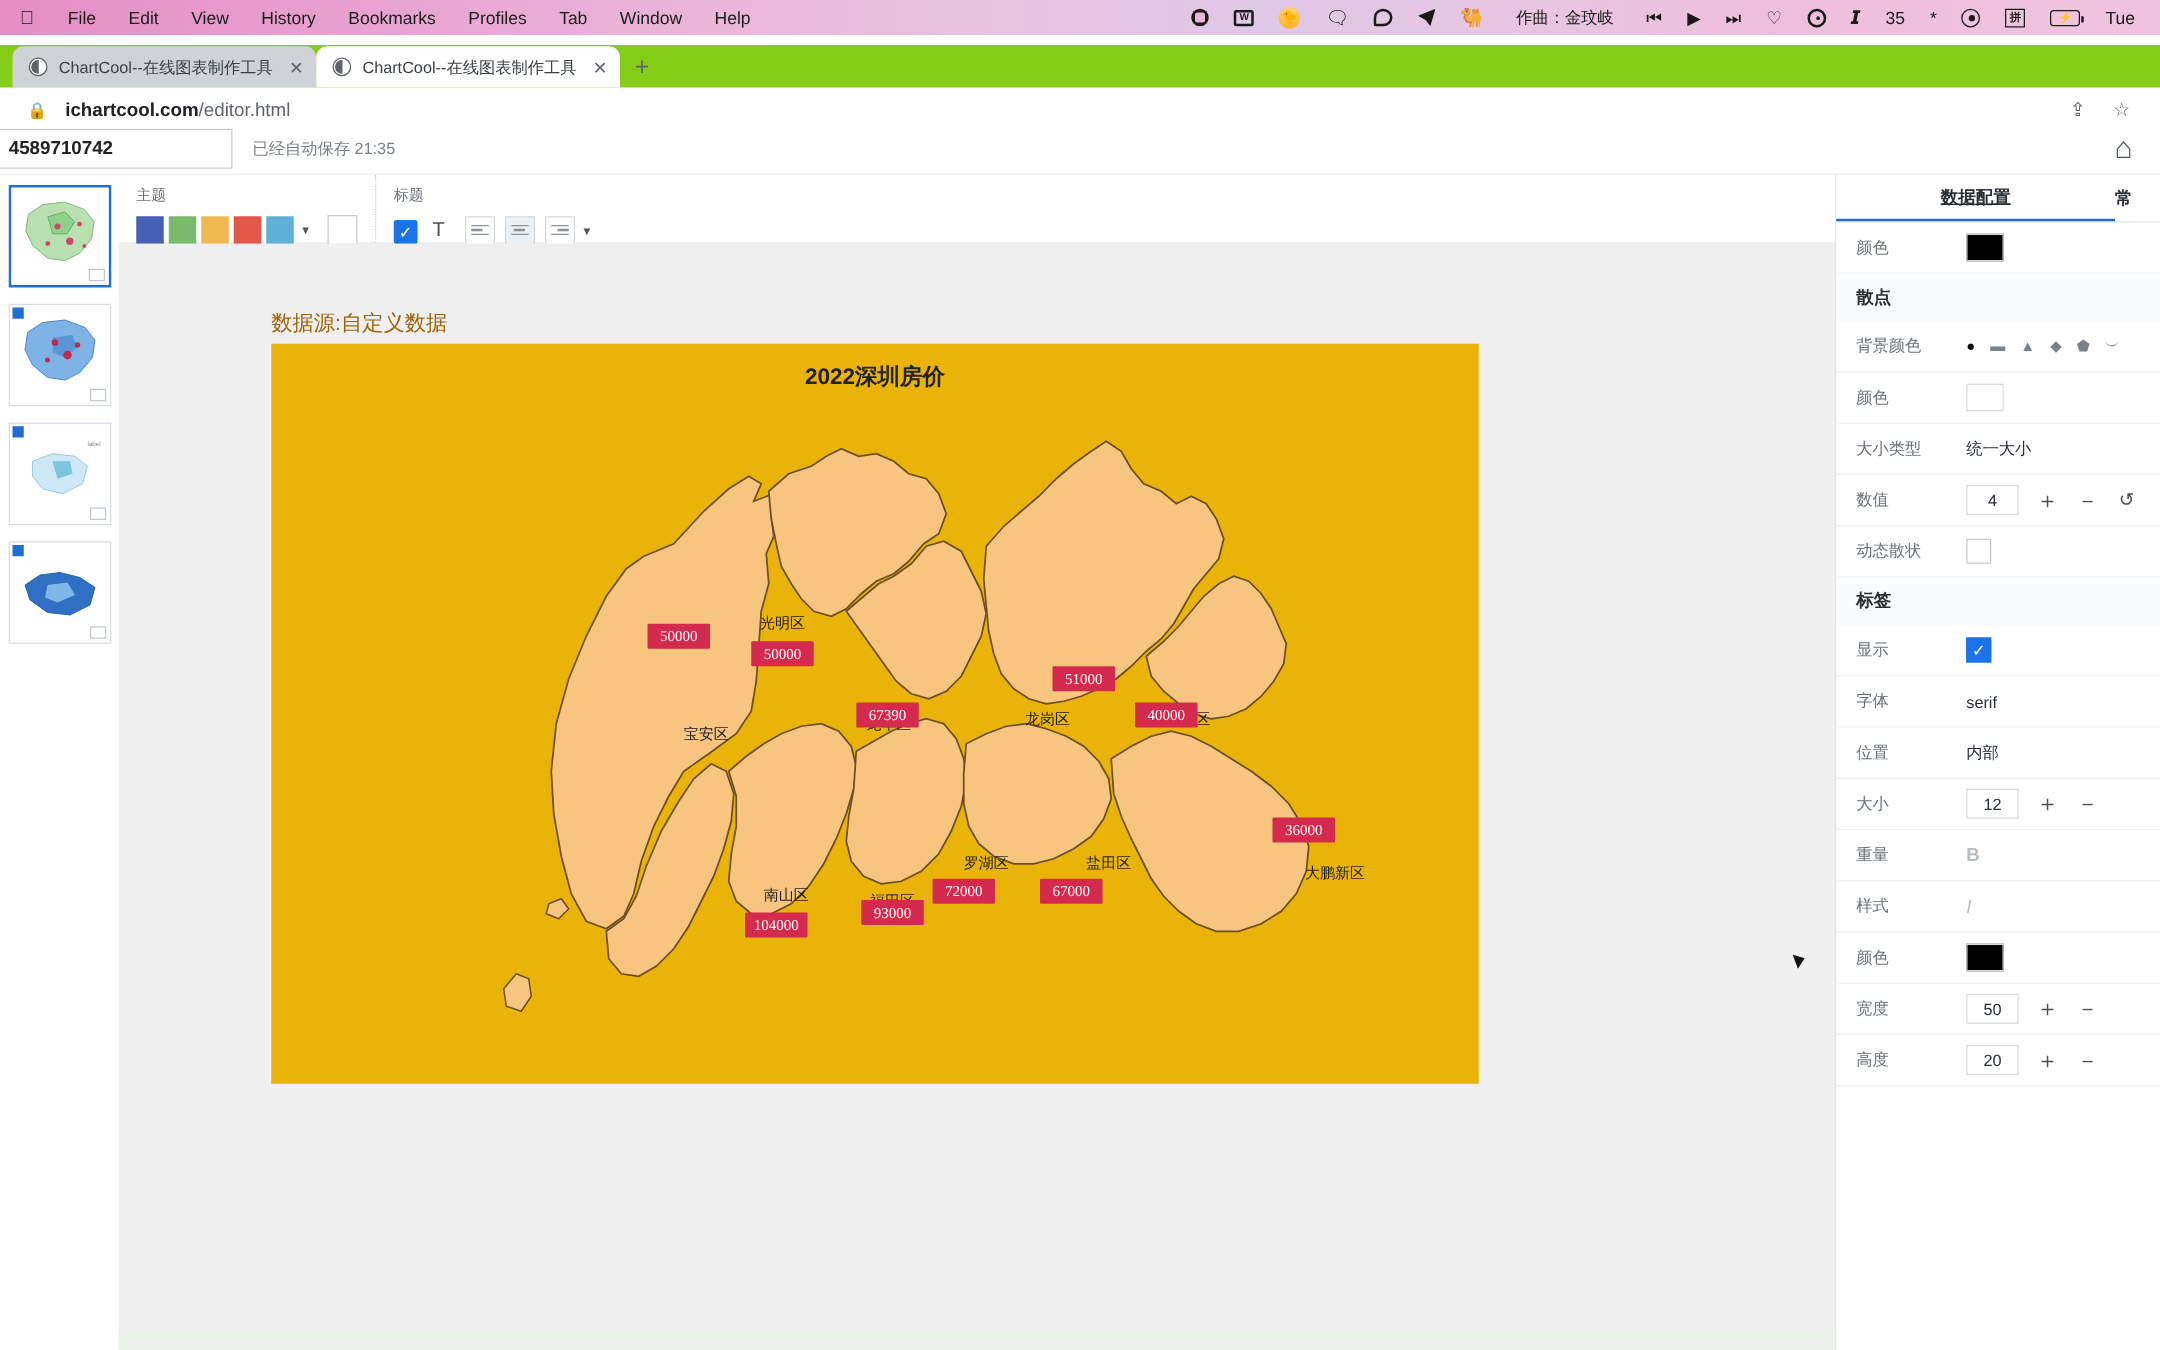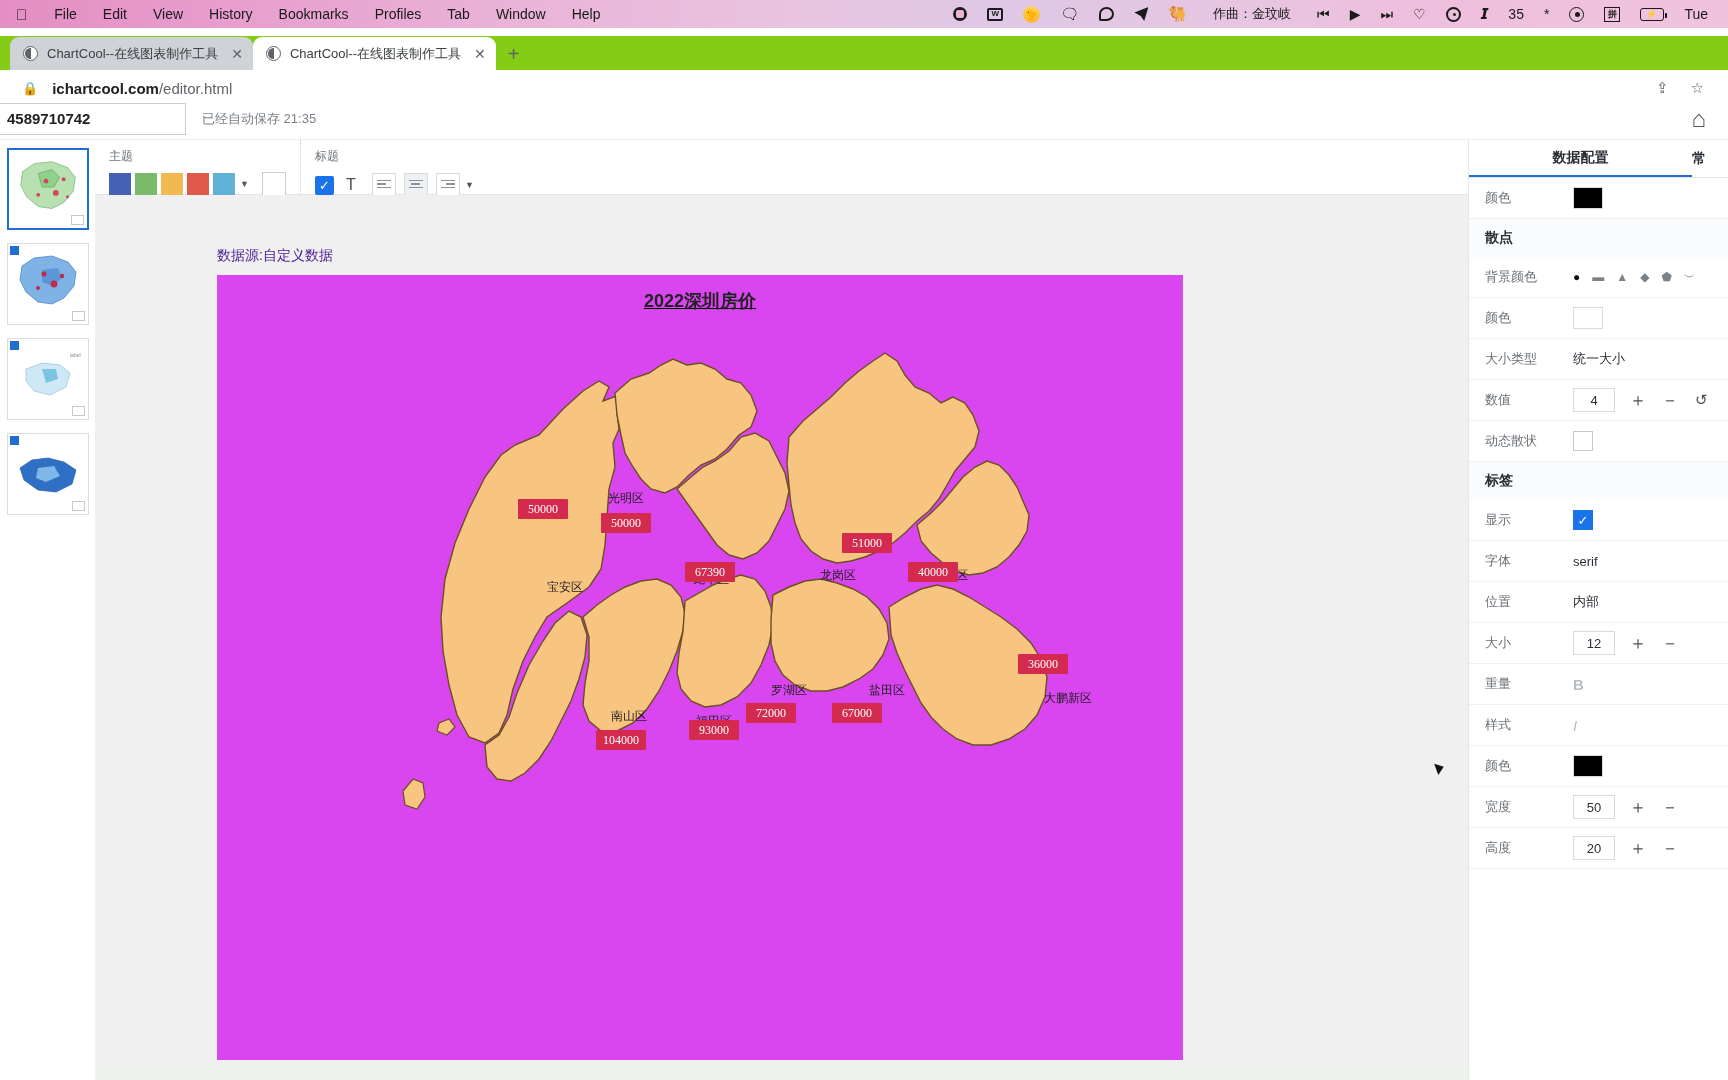--- a/index.html
+++ b/index.html
@@ -95,34 +95,34 @@
   .whitebox { width:24px; height:24px; border:1px solid #c9ced4; background:#fff; margin-left:6px; }
   .chk { width:19px;height:19px;background:#1a73e8;border-radius:2px;display:flex;align-items:center;justify-content:center;color:#fff;font-size:13px;line-height:1;}
   .tico { width:26px;height:26px;display:flex;align-items:center;justify-content:center;font-size:16px;color:#4a5058; }
   .alignbtn { width:24px;height:24px;border:1px solid #d5dade;background:#fff;display:flex;align-items:center;justify-content:center;margin-left:4px; }
   .alignbtn.on { background:#eef1f4; }
   .alignbtn i { display:block; width:14px; height:11px; }
   .ln { display:block; height:1.6px; background:#8b9199; margin-bottom:2px; }
 
   
   .canvaswrap { position:absolute; top:195px; left:95px; right:260px; bottom:0; background:#f0f0f0; overflow:hidden; }
-  .srcnote { position:absolute; top:52px; left:122px; font-size:14px; color:#4c1d95; }
-  .chartcard { position:absolute; top:80px; left:122px; width:966px; height:785px; background:#d946ef;text-decoration:underline; }
+  .srcnote { position:absolute; top:52px; left:122px; font-size:17px; color:#a16207; }
+  .chartcard { position:absolute; top:80px; left:122px; width:966px; height:592px; background:#eab308; }
   .charttitle { text-align:center; margin-top:14px; font-size:18px; font-weight:bold; color:#222; }
   .mapbox { position:absolute; top:42px; left:0; width:966px; height:560px; }
   .mapbox svg { width:100%; height:100%; display:block; }
   .dlabel { font-size:12px; fill:#1d1d1d; text-anchor:middle; font-family:"Liberation Serif", serif; }
   .vlabel { font-size:12px; fill:#ffffff; text-anchor:middle; font-family:"Liberation Serif", serif; }
   .vbg { fill:#d32a4e; }
 
   
   .rpanel { position:absolute; top:140px; right:0; width:260px; bottom:0; background:#fff; border-left:1px solid #e3e6e9; }
   .rtabs { height:38px; display:flex; align-items:stretch; border-bottom:1px solid #e3e6e9; }
   .rtab { flex:1; display:flex; align-items:center; justify-content:center; font-size:14px; font-weight:bold; color:#2a2f36; }
-  .rtab.active { border-bottom:2px solid #1f6fd0; }
+  .rtab.active { border-bottom:2px solid #1f6fd0;text-decoration:underline; }
   .rtab.partial { flex: 0 0 36px; justify-content:flex-start; overflow:hidden; }
   .rbody { position:absolute; top:38px; left:0; right:0; bottom:0; overflow:hidden; }
   .sect { height:38px; display:flex; align-items:center; padding-left:16px; font-size:14px; font-weight:bold; color:#2a2f36; background:#fafbfc; }
   .row { height:41px; display:flex; align-items:center; padding:0 12px 0 16px; border-bottom:1px solid #eef1f3; }
   .row .lab { width:88px; font-size:13px; color:#6b7177; flex:0 0 auto; }
   .row .ctl { flex:1; display:flex; align-items:center; }
   .cswatch { width:30px; height:22px; border:1px solid #d7dbdf; }
   .cswatch.black { background:#000; }
   .cswatch.white { background:#fff; }
   .cswatch.red { background:#d32a4e; }

